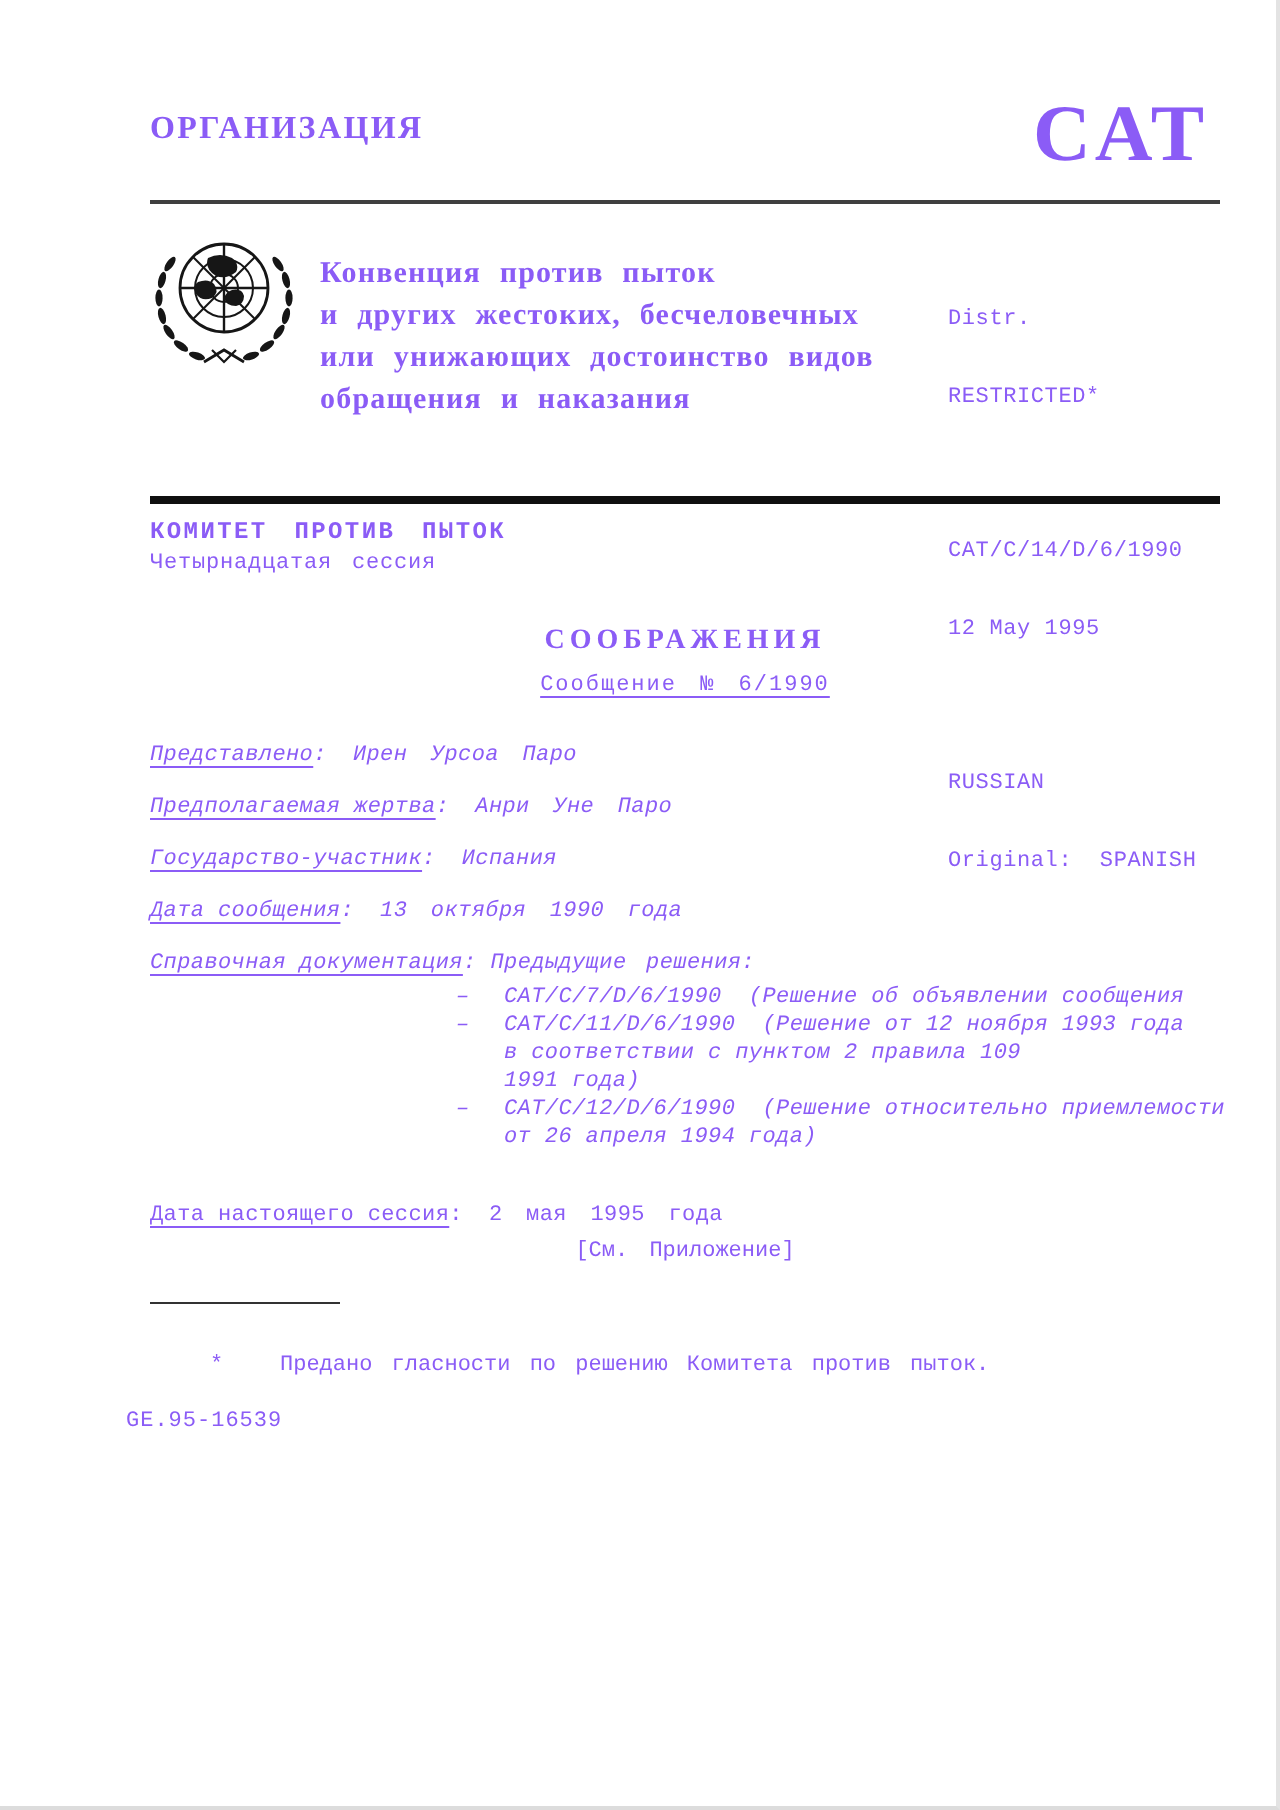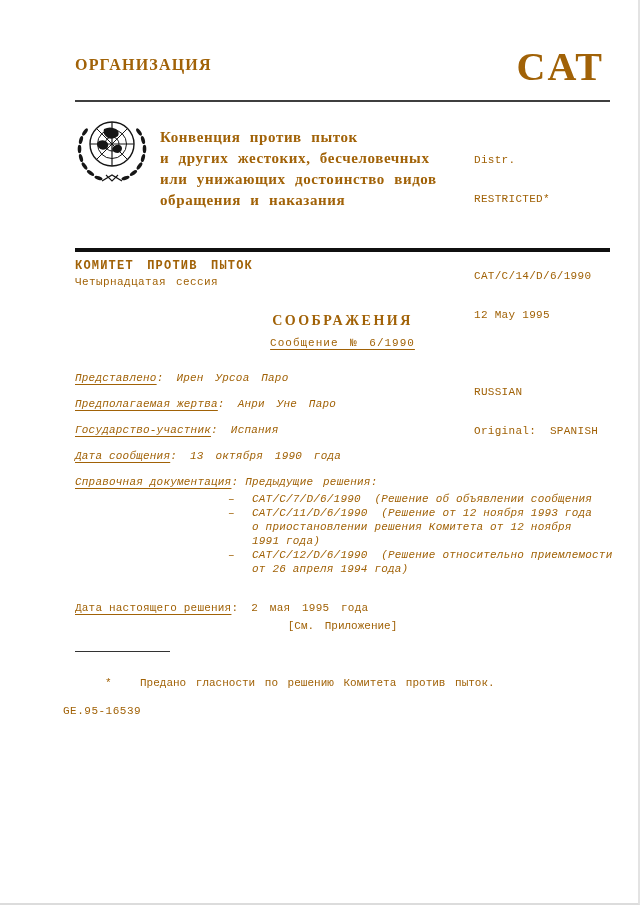--- a/index.html
+++ b/index.html
@@ -1,19 +1,19 @@
 <!DOCTYPE html>
 <html><head>
 <meta charset="utf-8">
 <style>
   html,body { margin:0; padding:0; background:#ffffff; }
   .page {
     position:relative; width:640px; height:905px; background:#ffffff;
     font-family:"Liberation Mono","DejaVu Sans Mono",monospace;
-    color:#a16207; overflow:hidden; box-sizing:border-box;
+    color:#8b5cf6; overflow:hidden; box-sizing:border-box;
     border-right:2px solid #e3e3e3; border-bottom:2px solid #dcdcdc;
   }
   .org-block{
     position:absolute; top:56px; left:75px;
     font-family:"Liberation Serif","DejaVu Serif",serif; font-weight:bold;
     font-size:16px; line-height:17px; letter-spacing:1.2px; word-spacing:6px;
   }
   .doc-code{
     position:absolute; top:46px; right:34px;
     font-family:"Liberation Serif","DejaVu Serif",serif; font-weight:bold;
@@ -153,36 +153,39 @@
     </div>
 
     <div class="ref-list">
       <div class="ref-line">
         <span class="ref-indent"></span><span class="ref-dash">–</span><span>CAT/C/7/D/6/1990  (Решение об объявлении сообщения</span>
       </div>
       <div class="ref-line">
         <span class="ref-indent"></span><span class="ref-dash">–</span><span>CAT/C/11/D/6/1990  (Решение от 12 ноября 1993 года</span>
       </div>
       <div class="ref-line">
-        <span class="ref-indent"></span><span class="ref-dash"></span><span>о приостановлении решения Комитета от 12 ноября</span>
+        <span class="ref-indent"></span><span class="ref-dash"></span><span>в соответствии с пунктом 2 правила 109</span>
+      </div>
+      <div class="ref-line">
+        <span class="ref-indent"></span><span class="ref-dash"></span>
       </div>
       <div class="ref-line">
         <span class="ref-indent"></span><span class="ref-dash"></span><span>1991 года)</span>
       </div>
       <div class="ref-line">
         <span class="ref-indent"></span><span class="ref-dash">–</span><span>CAT/C/12/D/6/1990  (Решение относительно приемлемости</span>
       </div>
       <div class="ref-line">
         <span class="ref-indent"></span><span class="ref-dash"></span><span>от 26 апреля 1994 года)</span>
       </div>
     </div>
   </div>
 
   <div class="decision">
-    <span class="underlined">Дата настоящего решения</span><span>:</span><span class="fvalue">2 мая 1995 года</span>
+    <span class="underlined">Дата настоящего сессия</span><span>:</span><span class="fvalue">2 мая 1995 года</span>
   </div>
 
   <div class="annex">[См. Приложение]</div>
 
   <div class="fn-rule"></div>
   <div class="footnote">
     <span class="fn-marker">*</span><span>Предано гласности по решению Комитета против пыток.</span>
   </div>
 
   <div class="ge-number">GE.95-16539</div>

